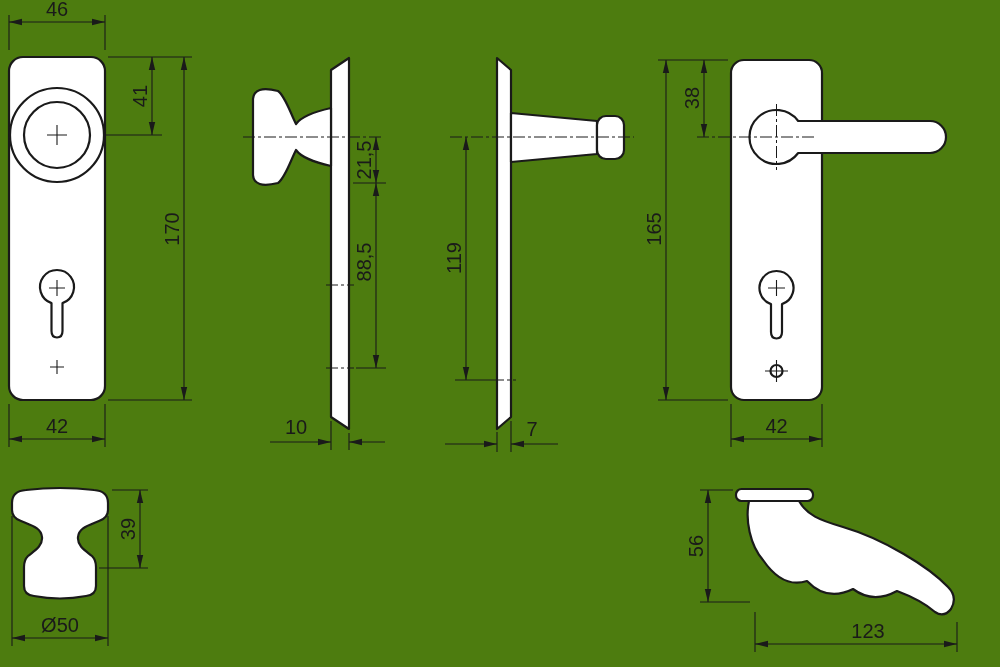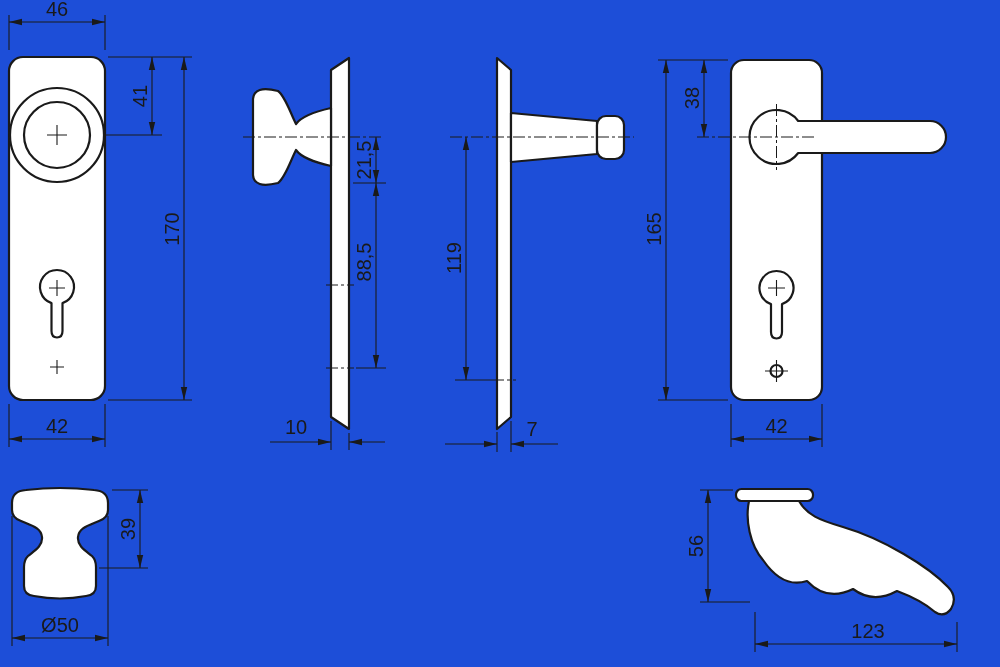--- a/index.html
+++ b/index.html
@@ -1,16 +1,16 @@
 <!DOCTYPE html>
 <html><head>
 <meta charset="utf-8">
 <style>
   html,body{margin:0;padding:0;background:#ffffff;}
-  .stage{width:1000px;height:667px;background:#1d4ed8;position:relative;overflow:hidden;}
+  .stage{width:1000px;height:667px;background:#4d7c0f;position:relative;overflow:hidden;}
   svg{display:block;}
   .obj{fill:#ffffff;stroke:#1a1a1a;stroke-width:2.2;stroke-linejoin:round;stroke-linecap:round;}
   .objn{fill:none;stroke:#1a1a1a;stroke-width:2.2;stroke-linejoin:round;stroke-linecap:round;}
   .thin{fill:none;stroke:#1a1a1a;stroke-width:1.1;}
   .dim{fill:none;stroke:#1a1a1a;stroke-width:1.1;}
   .ctr{fill:none;stroke:#1a1a1a;stroke-width:1;stroke-dasharray:12 3 3 3;}
   text{font-family:"Liberation Sans","DejaVu Sans",sans-serif;font-size:20px;fill:#1a1a1a;}
   .mid{text-anchor:middle;}
 </style>
 </head>

